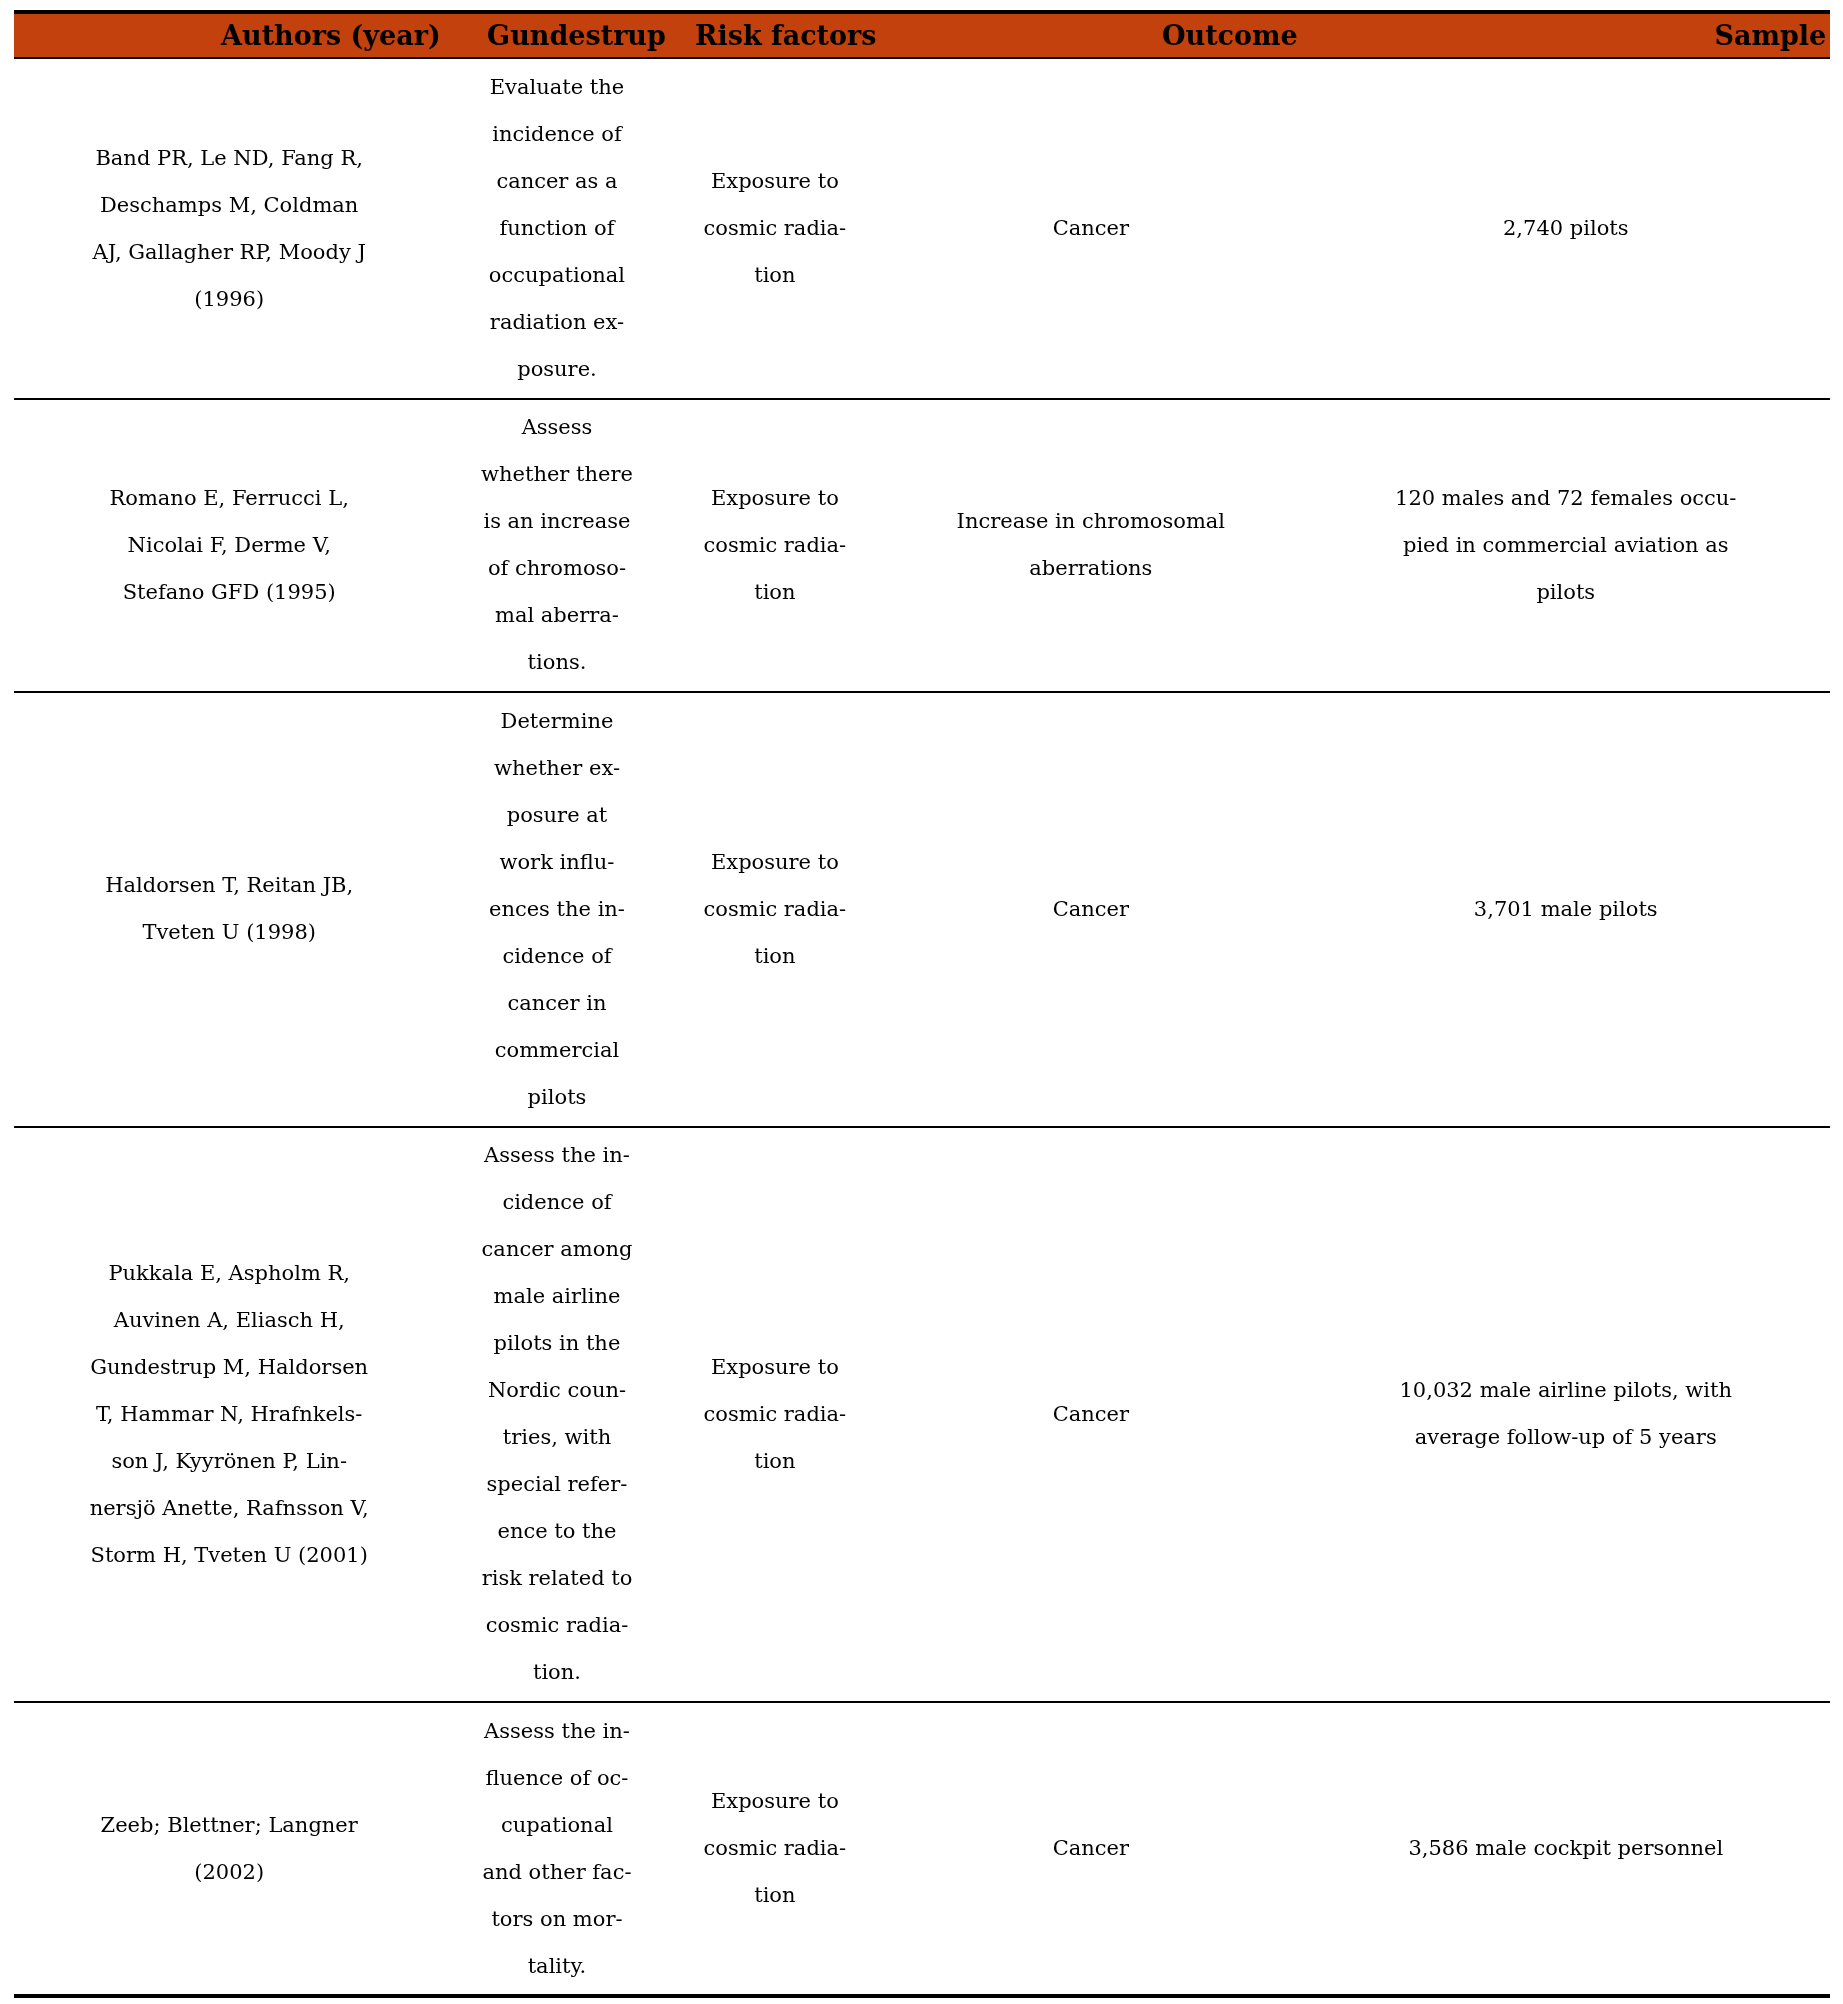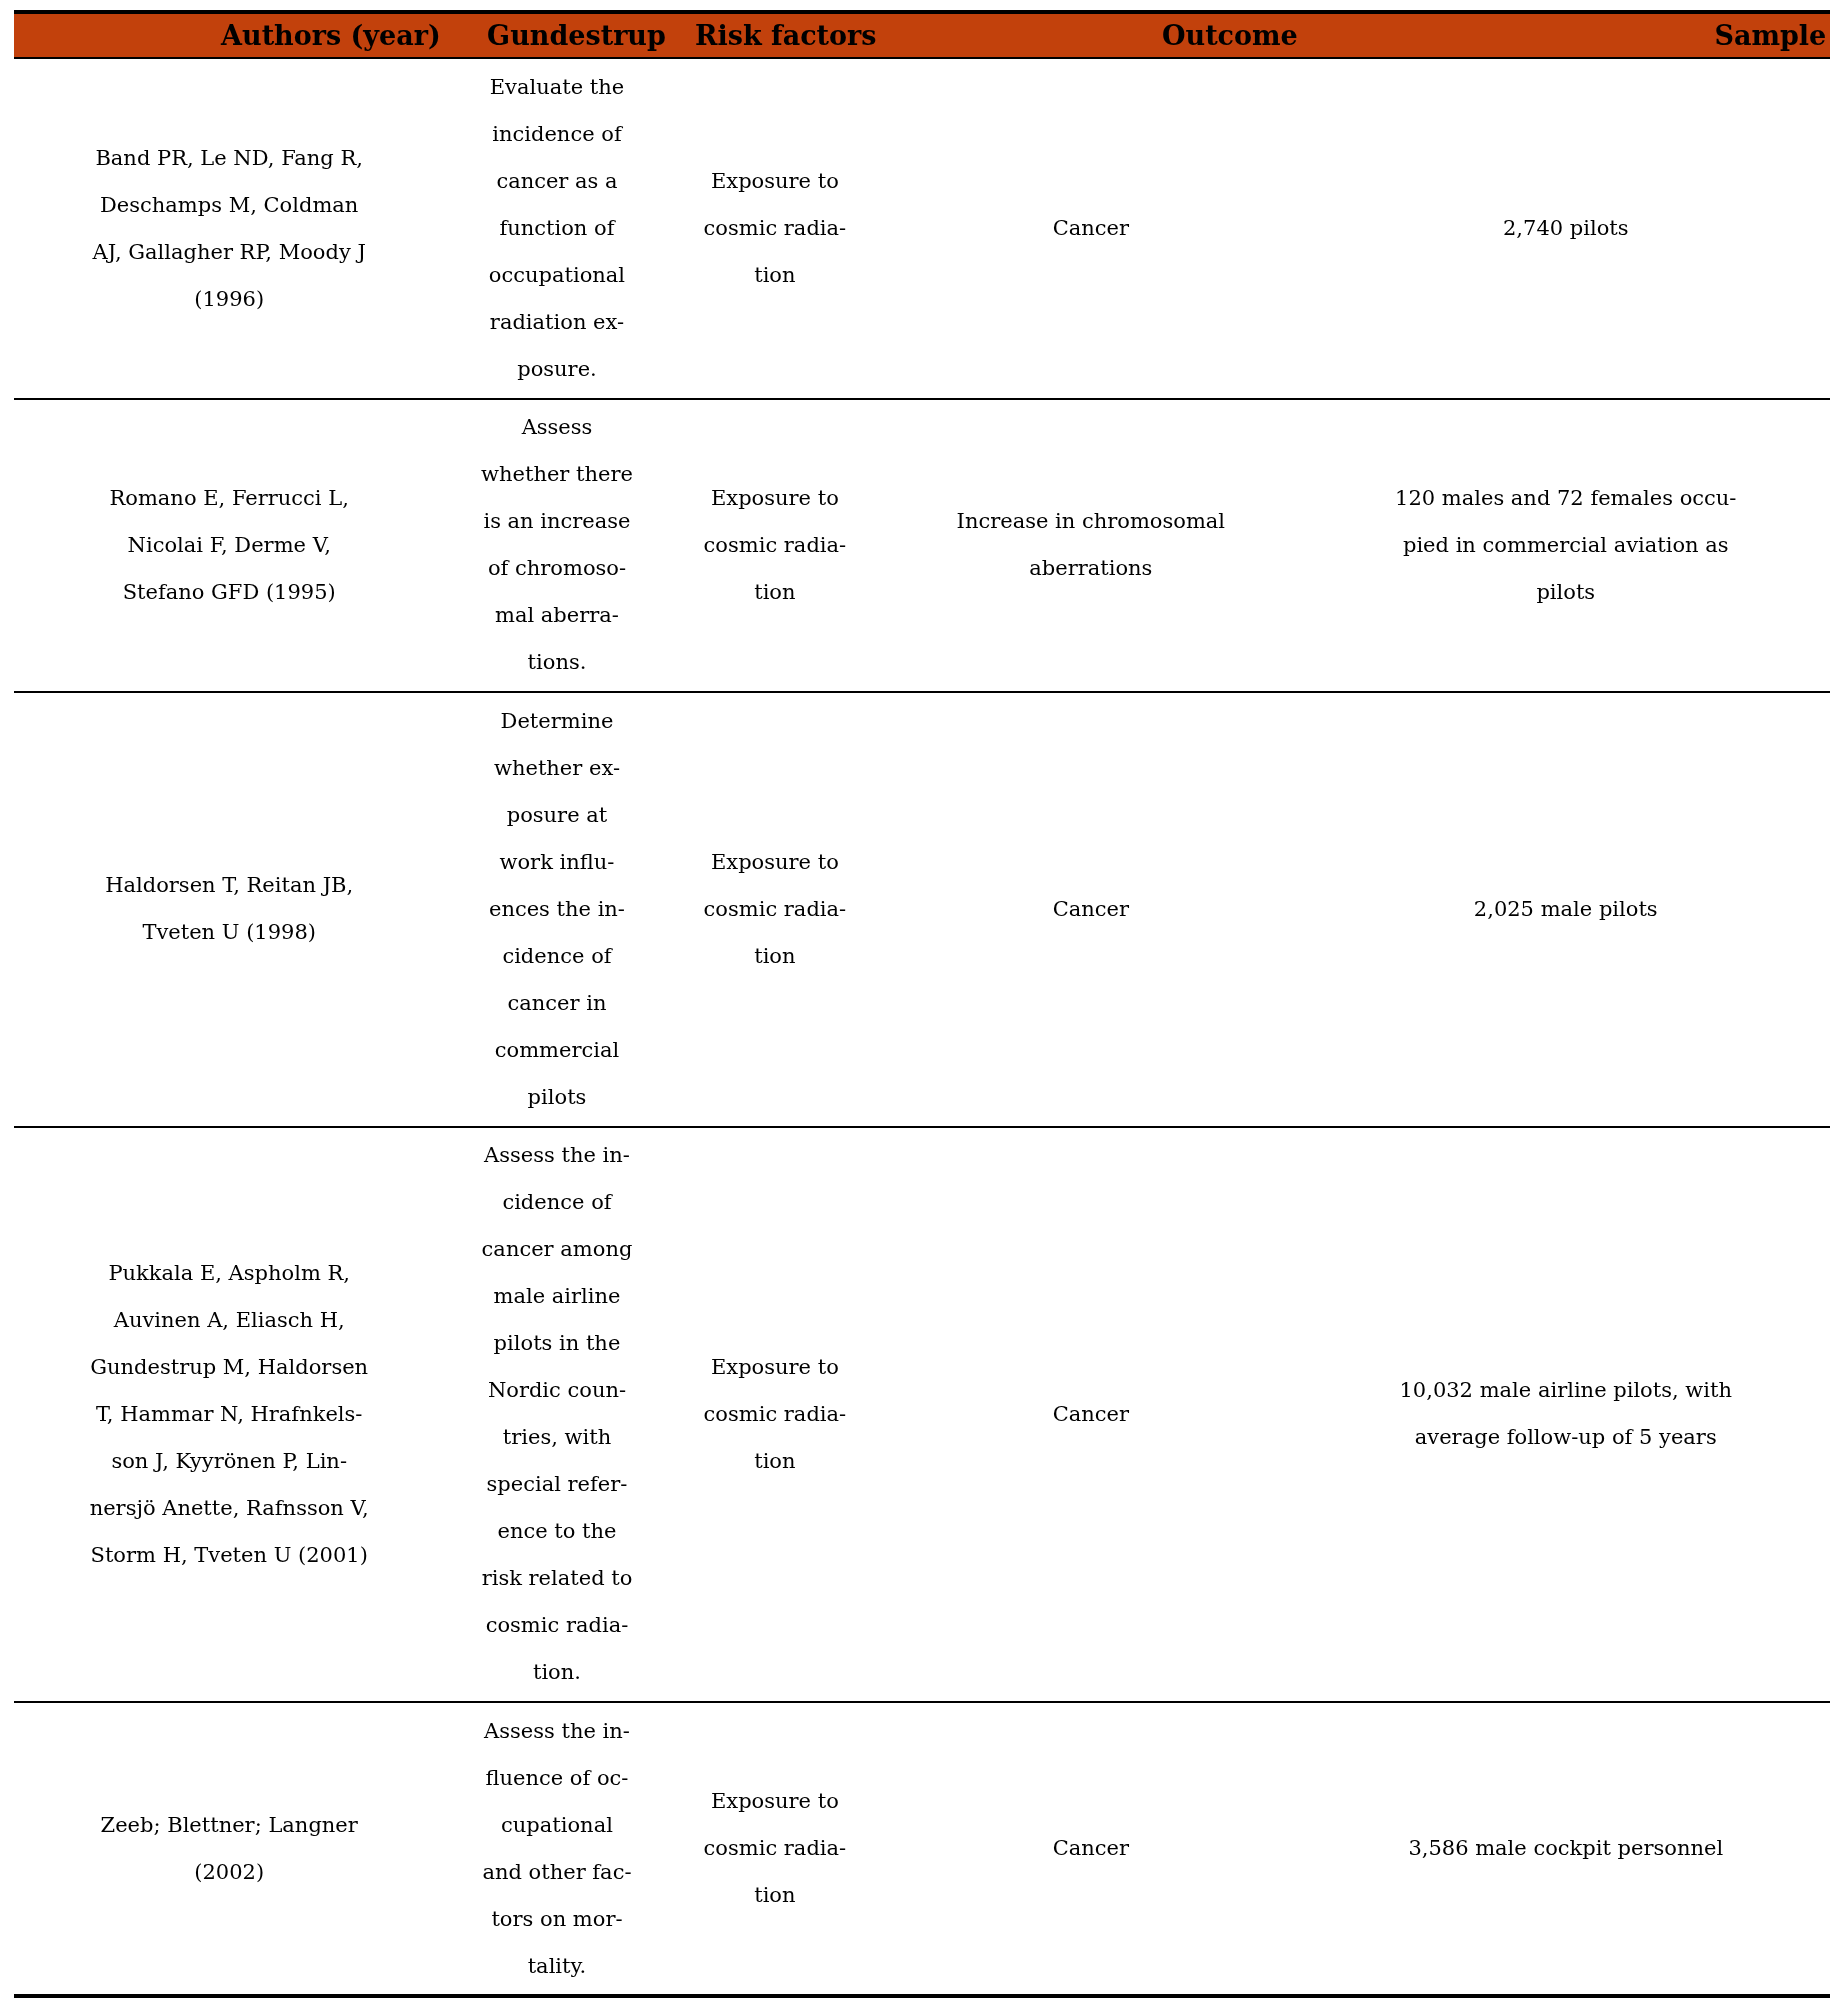--- a/index.html
+++ b/index.html
@@ -122,21 +122,21 @@
 work influ-
 ences the in-
 cidence of
 cancer in
 commercial
 pilots</td>
         <td>Exposure to
 cosmic radia-
 tion</td>
         <td>Cancer</td>
-        <td>2,025 male pilots</td>
+        <td>3,701 male pilots</td>
       </tr>
       <tr>
         <td>Pukkala E, Aspholm R,
 Auvinen A, Eliasch H,
 Gundestrup M, Haldorsen
 T, Hammar N, Hrafnkels-
 son J, Kyyrönen P, Lin-
 nersjö Anette, Rafnsson V,
 Storm H, Tveten U (2001)</td>
         <td>Assess the in-

